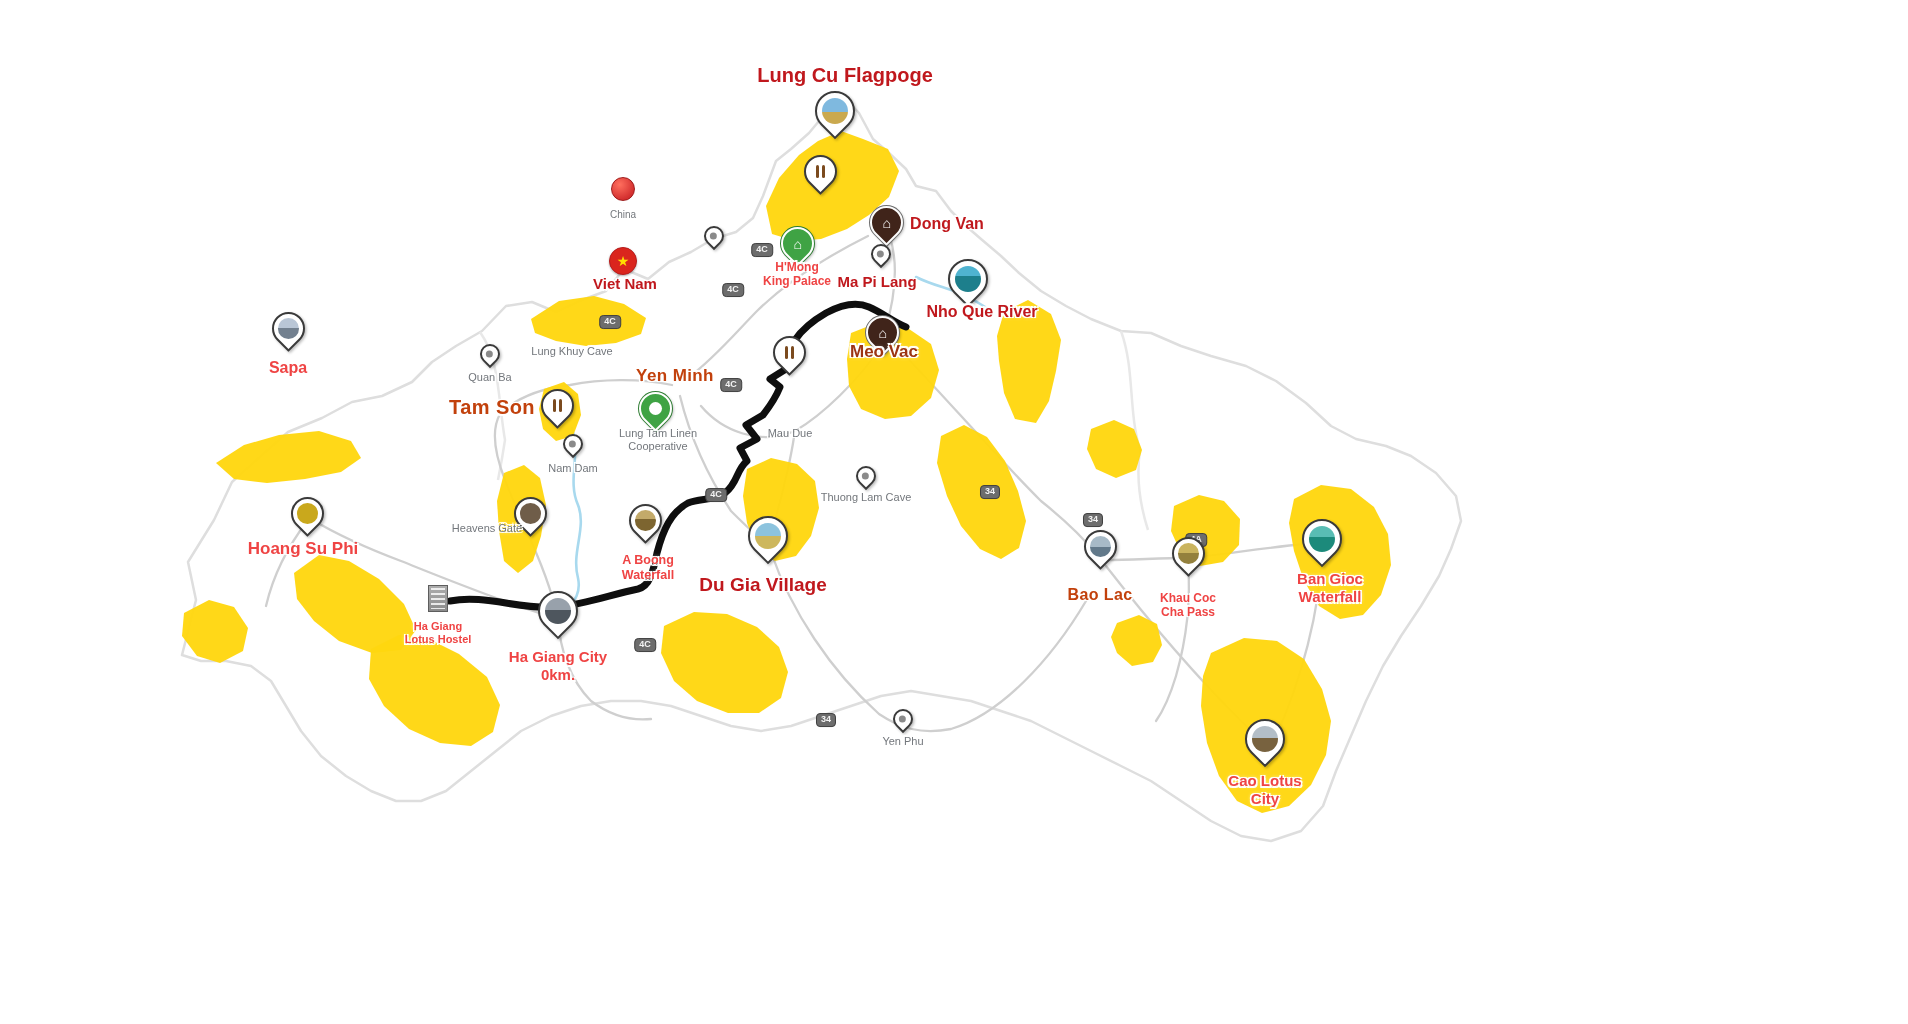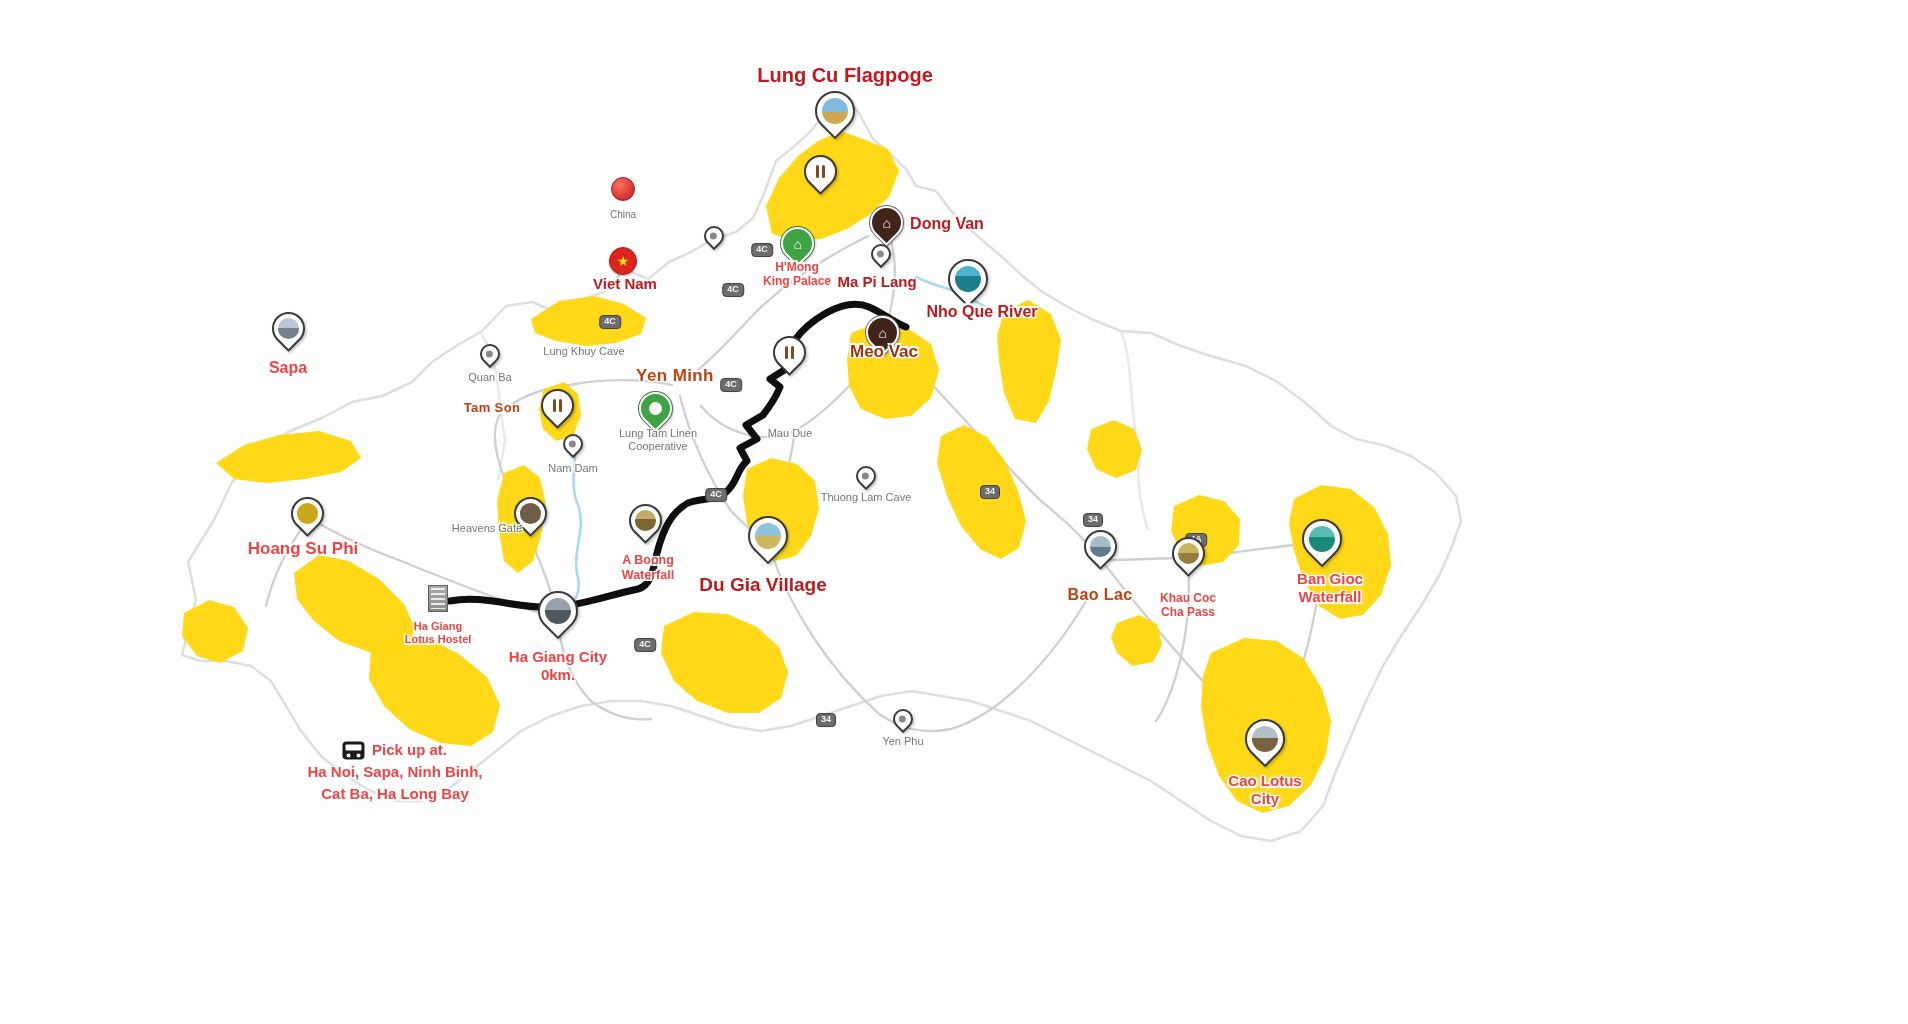--- a/index.html
+++ b/index.html
@@ -285,22 +285,22 @@
       <div>King Palace</div>
     </div>
   <div class="lbl red" style="left:877px;top:282px;font-size:15px">Ma Pi Lang</div>
   <div class="lbl red" style="left:982px;top:312px;font-size:16px">Nho Que River</div>
   <div class="lbl red" style="left:884px;top:352px;font-size:17px;color:#9c3413">Meo Vac</div>
   <div class="lbl small" style="left:623px;top:215px;font-size:10px">China</div>
   <div class="lbl red" style="left:625px;top:284px;font-size:15px">Viet Nam</div>
   <div class="lbl dark" style="left:288px;top:368px;font-size:16px">Sapa</div>
   <div class="lbl small" style="left:490px;top:377px">Quan Ba</div>
   <div class="lbl city" style="left:675px;top:376px;font-size:17px">Yen Minh</div>
-  <div class="lbl city" style="left:492px;top:408px;font-size:13px">Tam Son</div>
-  <div class="lbl small" style="left:584px;top:351px">Lung Khuy Cave</div>
+  <div class="lbl city" style="left:492px;top:408px;font-size:20px">Tam Son</div>
+  <div class="lbl small" style="left:572px;top:351px">Lung Khuy Cave</div>
   <div class="lbl small" style="left:658px;top:440px">
     <div>Lung Tam Linen</div>
       <div>Cooperative</div>
     </div>
   <div class="lbl small" style="left:573px;top:468px">Nam Dam</div>
   <div class="lbl dark" style="left:303px;top:549px;font-size:17px">Hoang Su Phi</div>
   <div class="lbl small" style="left:487px;top:528px">Heavens Gate</div>
   <div class="lbl dark" style="left:648px;top:568px;font-size:12.5px">
     <div>A Boong</div>
       <div>Waterfall</div>
@@ -324,19 +324,14 @@
   <div class="lbl dark" style="left:438px;top:633px;font-size:11px">
     <div>Ha Giang</div>
       <div>Lotus Hostel</div>
     </div>
   <div class="lbl dark" style="left:558px;top:666px;font-size:15px">
     <div>Ha Giang City</div>
       <div>0km.</div>
     </div>
   <div class="lbl small" style="left:903px;top:741px">Yen Phu</div>
 
-  <div class="lbl dark" style="left:395px;top:772px;font-size:15px;line-height:1.45">
-    <div><span class="bus"></span><span>Pick up at.</span></div>
-    <div>Ha Noi, Sapa, Ninh Binh,</div>
-    <div>Cat Ba, Ha Long Bay</div>
-  </div>
 
 </div>
 
 </body></html>

